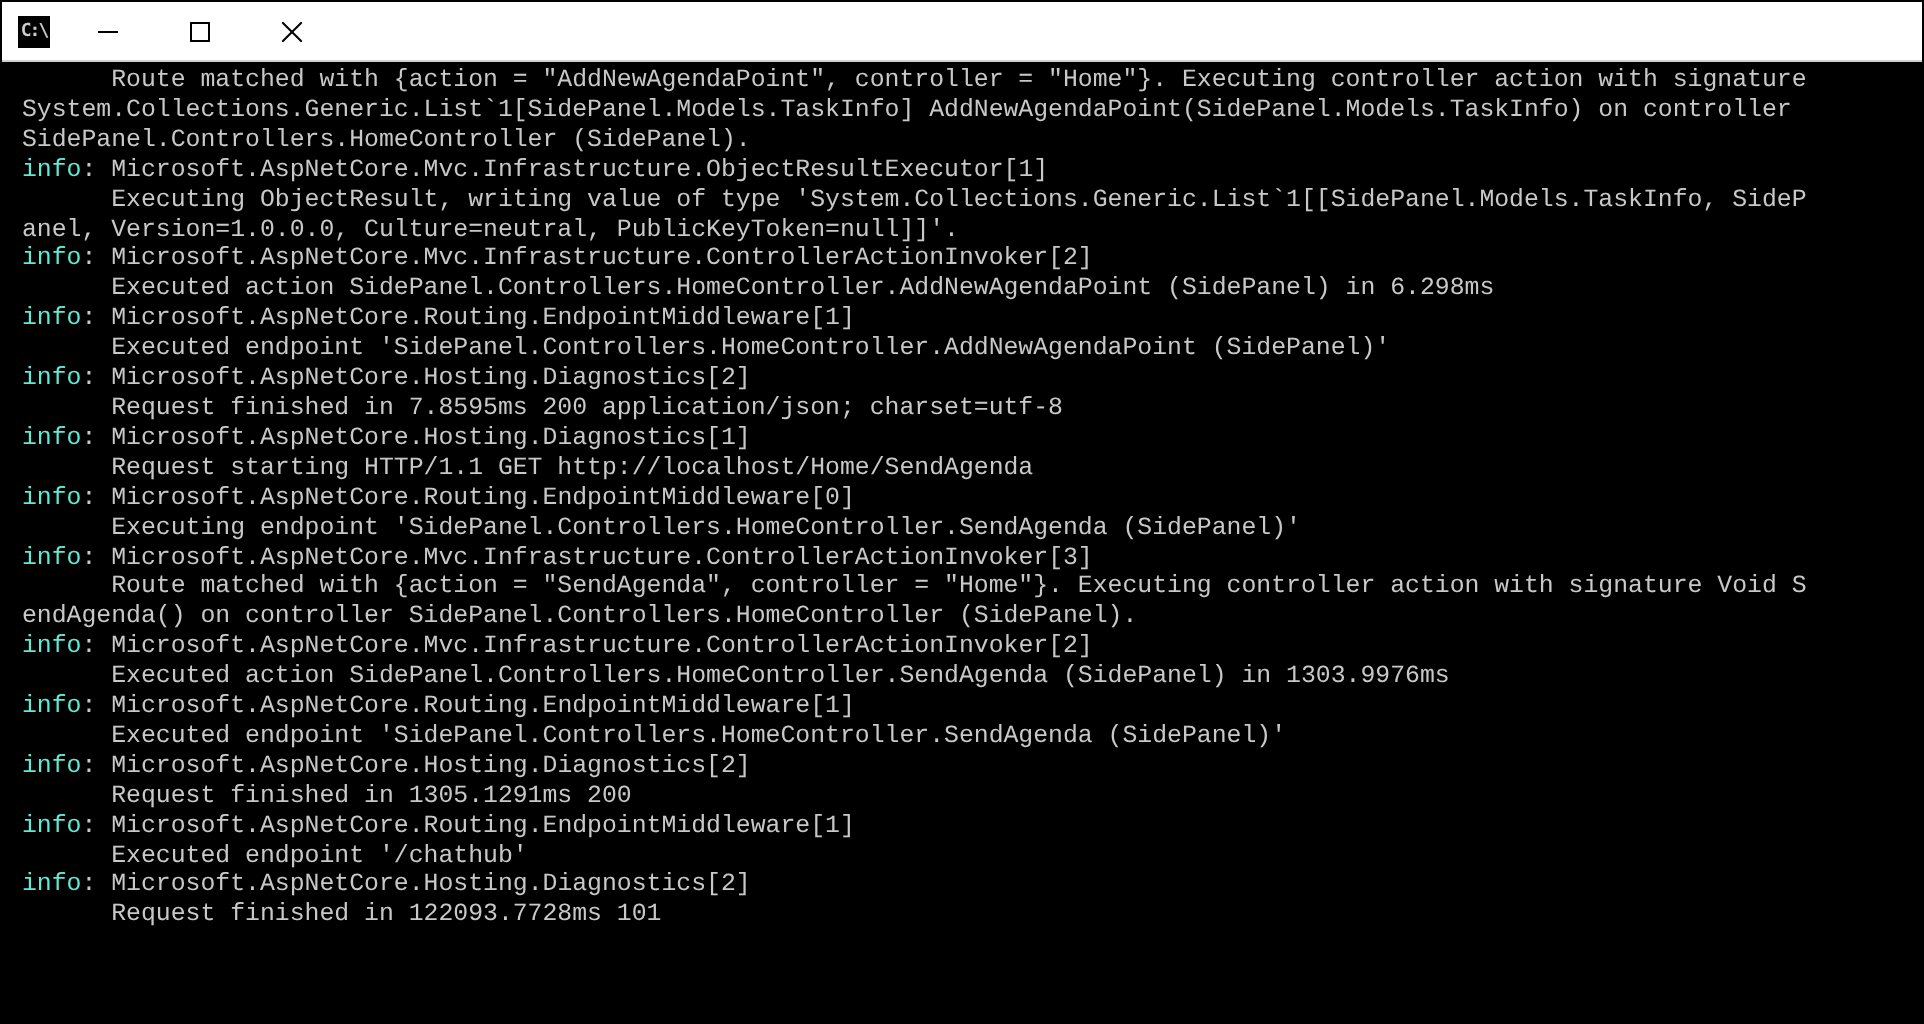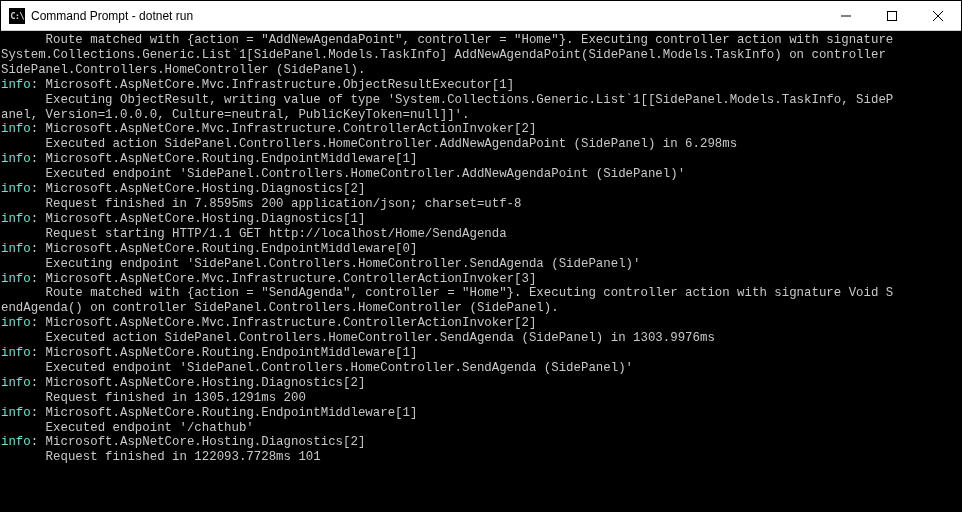--- a/index.html
+++ b/index.html
@@ -54,30 +54,29 @@
     background: #000;
     height: calc(100% - 30px);
     padding: 2px 0 0 0;
     font-family: Consolas, "Courier New", monospace;
     font-size: 12.4px;
     line-height: 14.9px;
     color: #c0c0c0;
     white-space: pre;
     overflow: hidden;
   }
-  .line { white-space: pre; }
+  .line { white-space: pre; padding-left: 10px; }
   .info { color: #5eead4; }
   .body { color: #c8c8c8; }
 </style>
 </head>
 <body>
 
 <div class="titlebar">
   <div class="titlebar-icon">C:\</div>
-  <div class="titlebar-text">Command Prompt - dotnet  run</div>
   <div class="win-controls">
     <div class="win-btn">
       <svg width="10" height="10">
           <line x1="0" y1="5" x2="10" y2="5" stroke="#000" stroke-width="1"></line>
         </svg>
     </div>
     <div class="win-btn">
       <svg width="10" height="10">
           <rect x="0.5" y="0.5" width="9" height="9" fill="none" stroke="#000" stroke-width="1"></rect>
         </svg>

